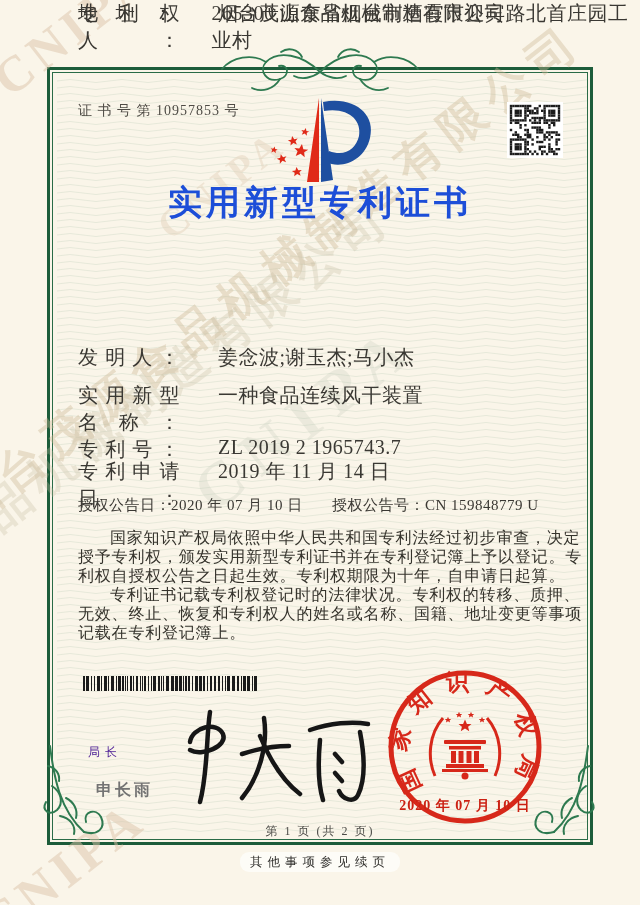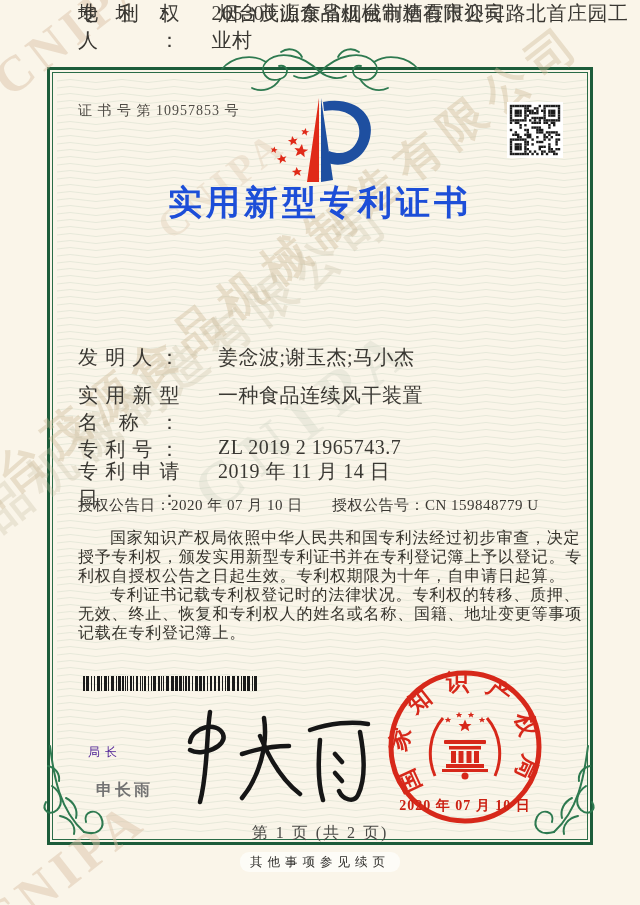--- a/index.html
+++ b/index.html
@@ -44,21 +44,21 @@
   .paragraphs{position:absolute;left:78px;top:528px;width:505px;font-size:16px;line-height:19px;
               letter-spacing:0.8px;color:#35332c;}
   .paragraphs p{margin:0;text-indent:2em;}
   .barcode{position:absolute;left:83px;top:676px;}
   .director-title{position:absolute;left:88px;top:744px;font-size:12px;letter-spacing:5px;color:#4c1d95;}
   .director-name{position:absolute;left:96px;top:780px;font-size:16px;letter-spacing:3px;color:#737373;font-weight:bold;}
   .signature{position:absolute;left:172px;top:696px;}
   .seal{position:absolute;left:384px;top:666px;}
   .seal-date{position:absolute;left:384px;top:797px;width:162px;text-align:center;font-size:14px;
              letter-spacing:1px;color:#cb2113;font-weight:600;}
-  .page-info{position:absolute;left:0;top:823px;width:100%;text-align:center;font-size:16px;
+  .page-info{position:absolute;left:0;top:823px;width:100%;text-align:center;font-size:12px;
              letter-spacing:2px;color:#4a4a46;}
   .footer-note{position:absolute;left:0;top:854px;width:100%;text-align:center;font-size:12.5px;
                letter-spacing:5px;color:#2e2d2a;}
   .footer-note span{background:#fdfcf7;padding:3px 10px;border-radius:9px;}
 </style>
 </head>
 <body>
 
 <div class="page">
 

